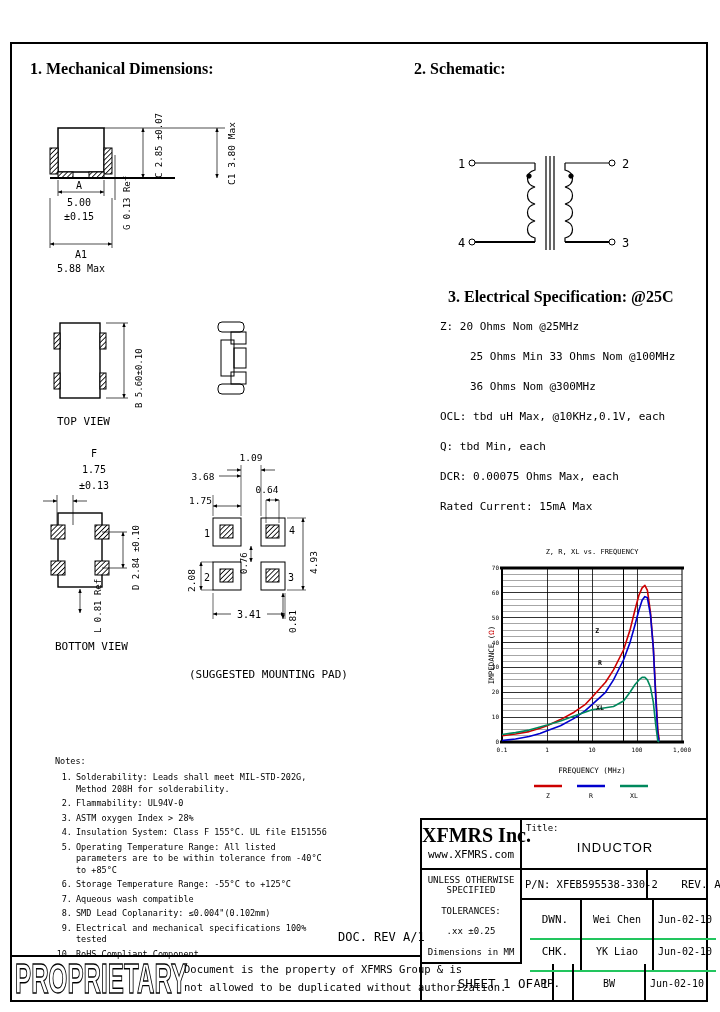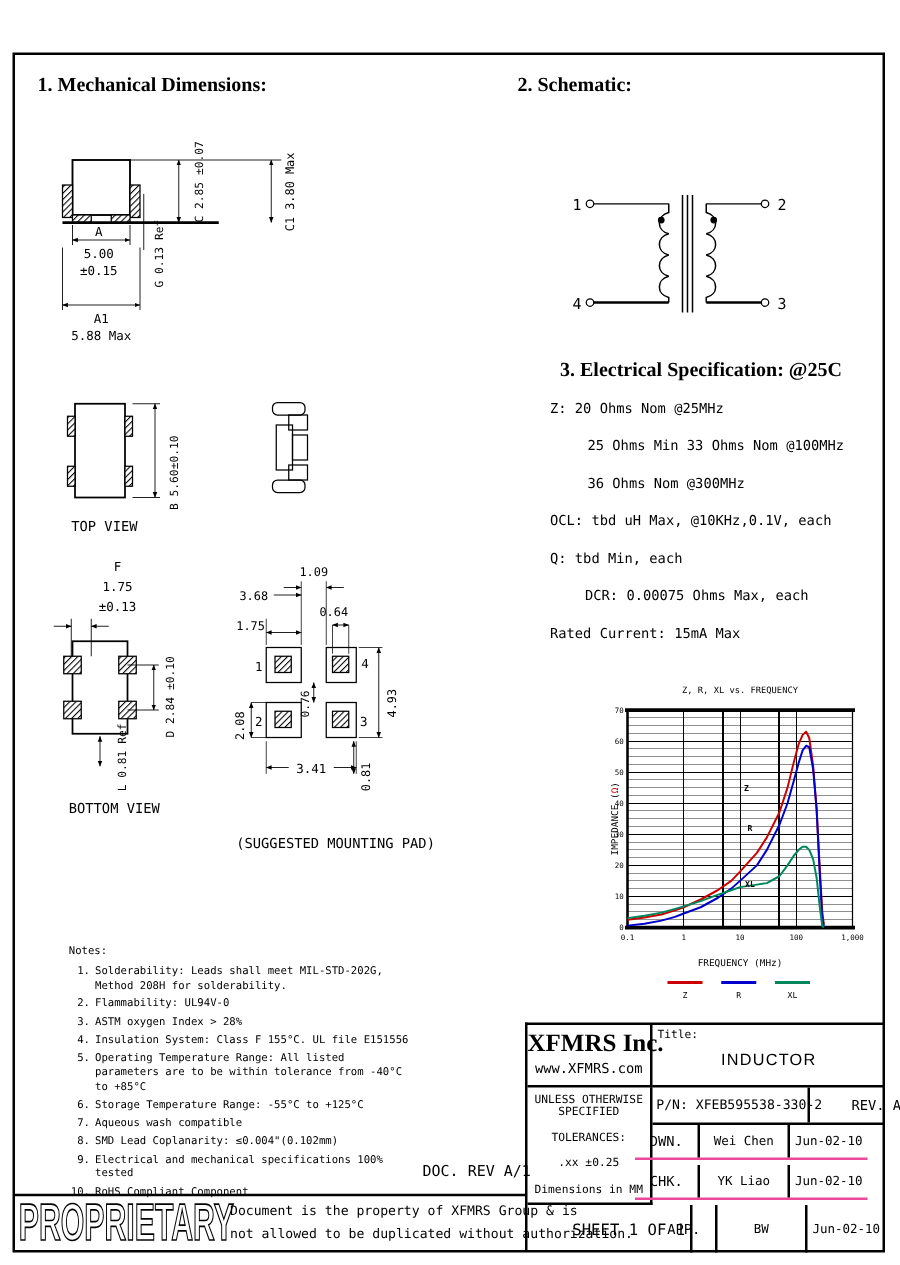--- a/index.html
+++ b/index.html
@@ -23,21 +23,21 @@
   .company-name{font-family:"Liberation Serif",serif;font-weight:bold;font-size:20px;margin-top:4px;white-space:nowrap;}
   .company-site{font-size:11px;margin-top:1px;white-space:nowrap;}
   .title-cell{left:100px;top:0;width:186px;height:50px;border-bottom:2px solid #000;}
   .title-label{font-size:9px;position:absolute;left:4px;top:3px;}
   .title-text{font-family:"Liberation Sans",sans-serif;font-size:13px;letter-spacing:1px;position:absolute;left:0;right:0;top:20px;text-align:center;}
   .tol-cell{left:0;top:50px;width:100px;height:94px;border-right:2px solid #000;border-bottom:2px solid #000;display:flex;flex-direction:column;justify-content:space-around;text-align:center;font-size:9px;}
   .sheet-cell{left:0;top:144px;width:100px;height:38px;border-right:2px solid #000;display:flex;align-items:center;justify-content:center;font-size:12.5px;white-space:nowrap;margin-left:32px;}
   .pn-row{left:100px;top:50px;width:186px;height:30px;border-bottom:2px solid #000;}
   .pn-cell{left:0;top:0;width:126px;height:100%;border-right:2px solid #000;display:flex;align-items:center;padding-left:3px;font-size:10.5px;white-space:nowrap;}
   .rev-cell{left:126px;top:0;width:60px;height:100%;display:flex;align-items:center;justify-content:center;font-size:11px;white-space:nowrap;padding-left:46px;}
-  .sign-row{left:86px;width:186px;height:28px;border-bottom:2px solid #ec4899;}
+  .sign-row{left:108px;width:186px;height:40px;border-bottom:2px solid #22c55e;}
   .sign-label{left:0;top:0;width:52px;height:100%;border-right:2px solid #000;display:flex;align-items:center;justify-content:center;font-size:11px;}
   .sign-name{left:52px;top:0;width:72px;height:100%;border-right:2px solid #000;display:flex;align-items:center;justify-content:center;font-size:10px;white-space:nowrap;}
   .sign-date{left:124px;top:0;width:62px;height:100%;display:flex;align-items:center;justify-content:center;font-size:10px;white-space:nowrap;}
   .app-row{left:100px;top:144px;width:218px;height:38px;border-bottom:none;}
   
   #prop-band{left:12px;top:955px;width:408px;height:43px;border-top:2px solid #000;}
   #prop-word{position:absolute;left:3px;top:0px;font-family:"Liberation Sans",sans-serif;font-weight:700;
     font-size:44px;line-height:43px;color:#fff;-webkit-text-stroke:1.4px #000;
     transform:scale(0.55,0.95);transform-origin:0 50%;white-space:nowrap;}
   #prop-text{position:absolute;left:172px;top:3px;font-size:10.5px;line-height:18px;white-space:nowrap;}
@@ -216,21 +216,21 @@
   <text x="8" y="107" font-size="12">4</text>
   <text x="172" y="107" font-size="12">3</text>
 </svg>
 
 <div class="abs" style="left:440px;top:312px;" id="spec-lines">
     <div class="spec-line" style="padding-left: 0px;">Z: 20 Ohms Nom @25MHz</div>
     <div class="spec-line" style="padding-left: 30px;">25 Ohms Min 33 Ohms Nom @100MHz</div>
     <div class="spec-line" style="padding-left: 30px;">36 Ohms Nom @300MHz</div>
     <div class="spec-line" style="padding-left: 0px;">OCL: tbd uH Max, @10KHz,0.1V, each</div>
     <div class="spec-line" style="padding-left: 0px;">Q: tbd Min, each</div>
-    <div class="spec-line" style="padding-left: 0px; margin-left: 28px;">DCR: 0.00075 Ohms Max, each</div>
+    <div class="spec-line" style="padding-left: 0px;">DCR: 0.00075 Ohms Max, each</div>
     <div class="spec-line" style="padding-left: 0px;">Rated Current: 15mA Max</div>
   </div>
 
 <div class="abs" style="left:486px;top:538px;width:212px;height:275px;">
   <svg id="chart-svg" width="212" height="275" viewBox="0 0 212 275">
       <line x1="16" y1="197.78571428571428" x2="196" y2="197.78571428571428" stroke="#000" stroke-width="0.35" shape-rendering="crispEdges"></line>
       <line x1="16" y1="191.57142857142858" x2="196" y2="191.57142857142858" stroke="#000" stroke-width="0.35" shape-rendering="crispEdges"></line>
       <line x1="16" y1="185.35714285714286" x2="196" y2="185.35714285714286" stroke="#000" stroke-width="0.35" shape-rendering="crispEdges"></line>
       <line x1="16" y1="172.92857142857142" x2="196" y2="172.92857142857142" stroke="#000" stroke-width="0.35" shape-rendering="crispEdges"></line>
       <line x1="16" y1="166.71428571428572" x2="196" y2="166.71428571428572" stroke="#000" stroke-width="0.35" shape-rendering="crispEdges"></line>

